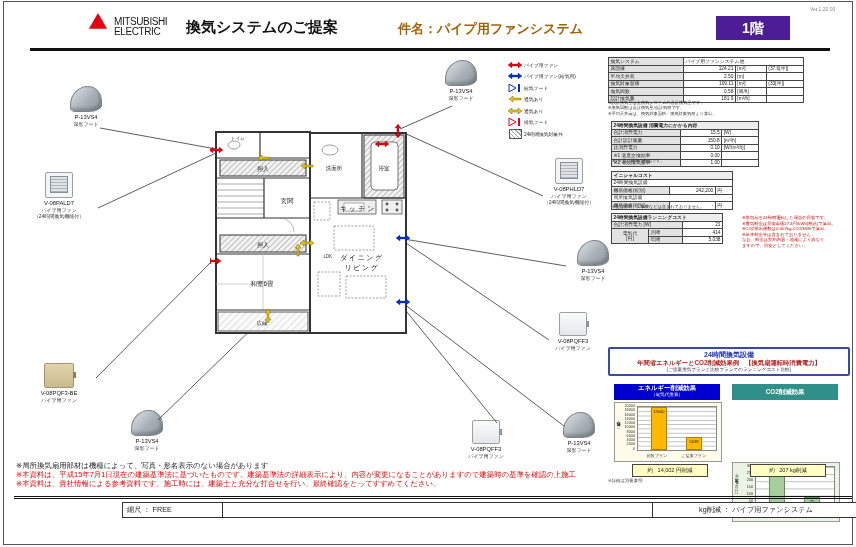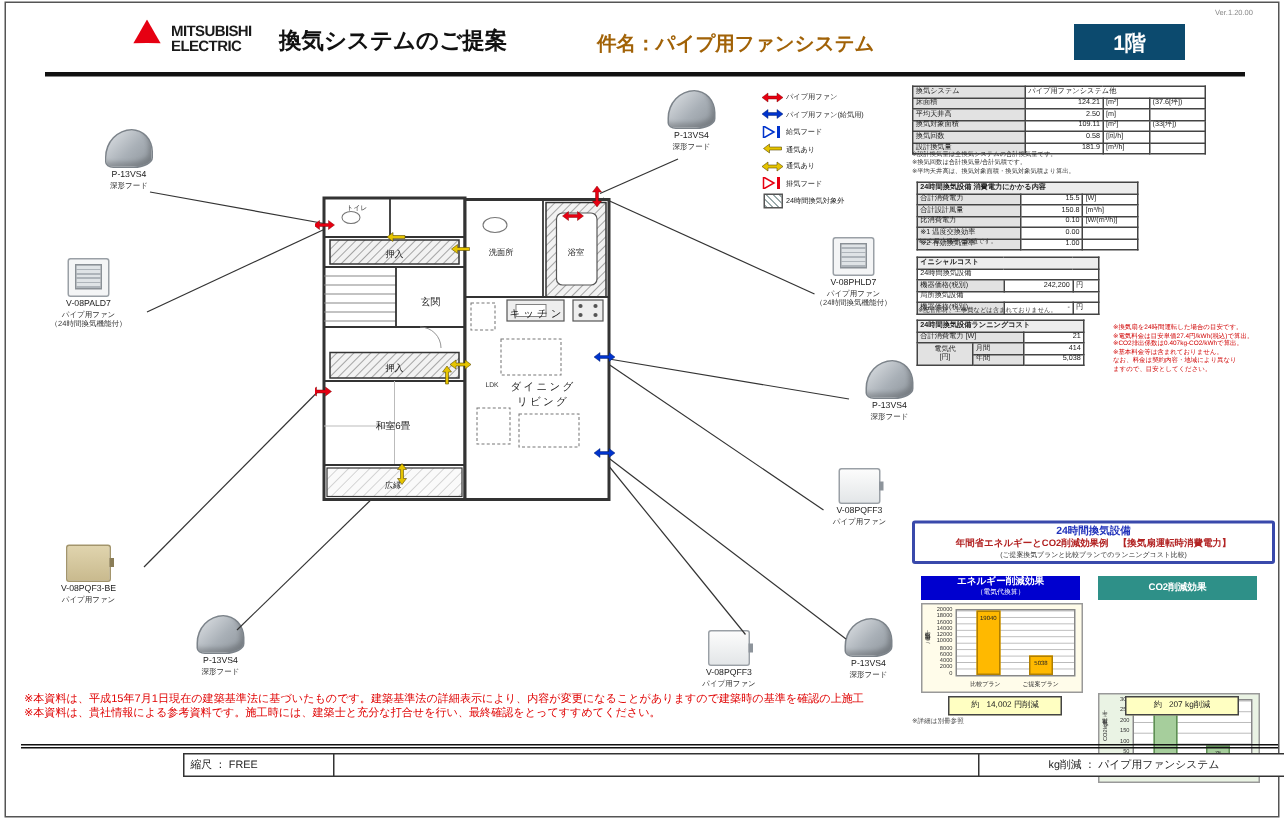--- a/index.html
+++ b/index.html
@@ -1,24 +1,24 @@
 <!DOCTYPE html>
 <html><head>
 <meta charset="utf-8">
 <style>
   html,body{margin:0;padding:0;background:#fff;}
   body{font-family:"Liberation Sans","DejaVu Sans",sans-serif;width:856px;height:547px;position:relative;overflow:hidden;color:#222;}
   .sheet{position:absolute;left:3px;top:1px;width:848px;height:542px;border:1px solid #555;background:#fff;}
   .abs{position:absolute;}
 
   
-  .logo-text{font-weight:bold;font-size:10px;line-height:1;color:#1a1a1a;letter-spacing:-0.4px;}
+  .logo-text{font-weight:normal;font-size:10px;line-height:1;color:#1a1a1a;letter-spacing:-0.4px;}
   .hdr-title{font-size:15px;font-weight:bold;color:#111;}
   .hdr-subject{font-size:13px;font-weight:bold;color:#a16207;}
-  .floor-badge{background:#0c4a6e;color:#fff;font-size:14px;font-weight:bold;text-align:center;line-height:24px;}
+  .floor-badge{background:#4c1d95;color:#fff;font-size:14px;font-weight:bold;text-align:center;line-height:24px;}
   .ver{font-size:5px;color:#888;}
   .hdr-rule{background:#111;}
 
   
   .product{width:62px;text-align:center;font-size:5.5px;line-height:1.25;}
   .p-img{margin:0 auto 2px auto;}
   .img-hood{width:30px;height:24px;background:linear-gradient(135deg,#d6dade 10%,#a9b0b7 55%,#8d949b 100%);border-radius:58% 46% 42% 18% / 75% 60% 28% 16%;border:0.5px solid #7c838a;box-shadow:inset -2px -3px 3px rgba(0,0,0,.18);}
   .img-fan-grille{width:26px;height:24px;background:#f4f5f6;border:1px solid #9aa0a6;border-radius:2px;position:relative;}
   .img-fan-grille:before{content:"";position:absolute;left:4px;top:3px;width:16px;height:15px;background:repeating-linear-gradient(0deg,#aeb4ba 0 1px,#dfe3e6 1px 3px);border:0.5px solid #8a9096;}
   .img-fan-white{width:26px;height:22px;background:linear-gradient(180deg,#fcfcfc,#e3e6e8);border:1px solid #9aa0a6;border-radius:2px;position:relative;}
@@ -520,20 +520,21 @@
     <span class="xl2">ご提案プラン</span>
   </div>
 </div>
 <div class="summary abs" style="left:750px;top:464px;width:74px;height:11px;">
   <span>約</span>&nbsp;&nbsp;
   <span>207</span>&nbsp;<span>kg削減</span>
 </div>
 <div class="sv-foot abs" style="left:608px;top:478px;">※詳細は別冊参照</div>
 
 <div class="abs" style="left:16px;top:461px;">
+  <div class="bnote">※局所換気扇用部材は機種によって、写真・形名表示のない場合があります</div>
   <div class="bnote red">※本資料は、平成15年7月1日現在の建築基準法に基づいたものです。建築基準法の詳細表示により、内容が変更になることがありますので建築時の基準を確認の上施工</div>
   <div class="bnote red">※本資料は、貴社情報による参考資料です。施工時には、建築士と充分な打合せを行い、最終確認をとってすすめてください。</div>
 </div>
 
 <div class="abs footer-bar" style="left:14px;top:496px;width:838px;height:20px;">
   <div class="footer-cell abs" style="left:108px;top:3px;width:100px;height:14px;">
     <span>縮尺 ：</span>&nbsp;<span>FREE</span>
   </div>
   <div class="footer-cell abs" style="left:208px;top:3px;width:430px;height:14px;"></div>
   <div class="footer-cell abs" style="left:638px;top:3px;width:198px;height:14px;text-align:center;">

